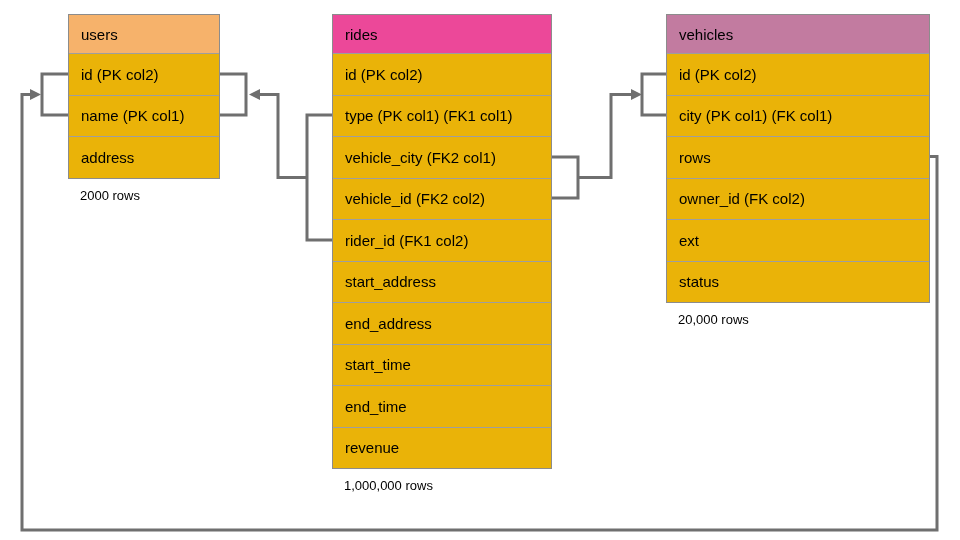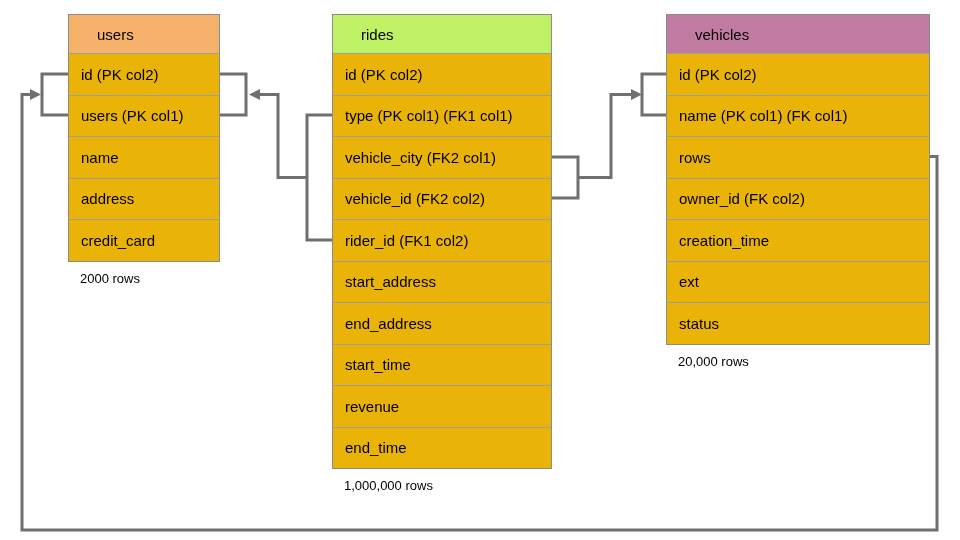--- a/index.html
+++ b/index.html
@@ -9,21 +9,21 @@
   }
   #connectors{position:absolute;left:0;top:0;width:960px;height:540px;}
   .conn{fill:none;stroke:#6f6f6f;stroke-width:3;}
   .arrowhead{fill:#6f6f6f;stroke:none;}
   .tbl-wrap{position:absolute;top:14px;}
   #wrap-users{left:68px;width:152px;}
   #wrap-rides{left:332px;width:220px;}
   #wrap-vehicles{left:666px;width:264px;}
   .tbl{border:1px solid #8c8c8c;background:#ffffff;box-sizing:border-box;width:100%;}
   .tbl-header{
-    height:38px;display:flex;align-items:center;padding:0 28px;
+    height:38px;display:flex;align-items:center;padding:0 12px;
     font-size:15px;box-sizing:border-box;
   }
   .tbl-row{
     height:41.5px;display:flex;align-items:center;padding:0 12px;
     font-size:15px;border-top:1px solid #9e9e9e;background:#eab308;
     box-sizing:border-box;white-space:nowrap;overflow:hidden;
   }
   .row-count{margin-top:9px;padding-left:12px;font-size:13px;}
 </style>
 </head>
@@ -53,57 +53,54 @@
       <path class="conn" d="M69,74 L42,74 L42,115 L69,115"></path>
       <polygon class="arrowhead" points="41,94.5 30,89 30,100"></polygon>
     </g>
   </svg>
 
   <div class="tbl-wrap" id="wrap-users">
     <div class="tbl">
       <div class="tbl-header" style="background-color: rgb(246, 178, 107);">users</div>
       <div>
           <div class="tbl-row">id (PK col2)</div>
-          <div class="tbl-row">users (PK col1)</div>
-          <div class="tbl-row">name</div>
+          <div class="tbl-row">name (PK col1)</div>
           <div class="tbl-row">address</div>
-          <div class="tbl-row">credit_card</div>
         </div>
     </div>
     <div class="row-count">2000 rows</div>
   </div>
 
   <div class="tbl-wrap" id="wrap-rides">
     <div class="tbl">
-      <div class="tbl-header" style="background-color: #bef264; text-align: right;">rides</div>
+      <div class="tbl-header" style="background-color: #ec4899; text-align: right;">rides</div>
       <div>
           <div class="tbl-row">id (PK col2)</div>
           <div class="tbl-row">type (PK col1) (FK1 col1)</div>
           <div class="tbl-row">vehicle_city (FK2 col1)</div>
           <div class="tbl-row">vehicle_id (FK2 col2)</div>
           <div class="tbl-row">rider_id (FK1 col2)</div>
           <div class="tbl-row">start_address</div>
           <div class="tbl-row">end_address</div>
           <div class="tbl-row">start_time</div>
+          <div class="tbl-row">end_time</div>
           <div class="tbl-row">revenue</div>
-          <div class="tbl-row">end_time</div>
         </div>
     </div>
     <div class="row-count">1,000,000 rows</div>
   </div>
 
   <div class="tbl-wrap" id="wrap-vehicles">
     <div class="tbl">
       <div class="tbl-header" style="background-color: rgb(194, 123, 160);">vehicles</div>
       <div>
           <div class="tbl-row">id (PK col2)</div>
-          <div class="tbl-row">name (PK col1) (FK col1)</div>
+          <div class="tbl-row">city (PK col1) (FK col1)</div>
           <div class="tbl-row">rows</div>
           <div class="tbl-row">owner_id (FK col2)</div>
-          <div class="tbl-row">creation_time</div>
           <div class="tbl-row">ext</div>
           <div class="tbl-row">status</div>
         </div>
     </div>
     <div class="row-count">20,000 rows</div>
   </div>
 
 </div>
 
 </body></html>

